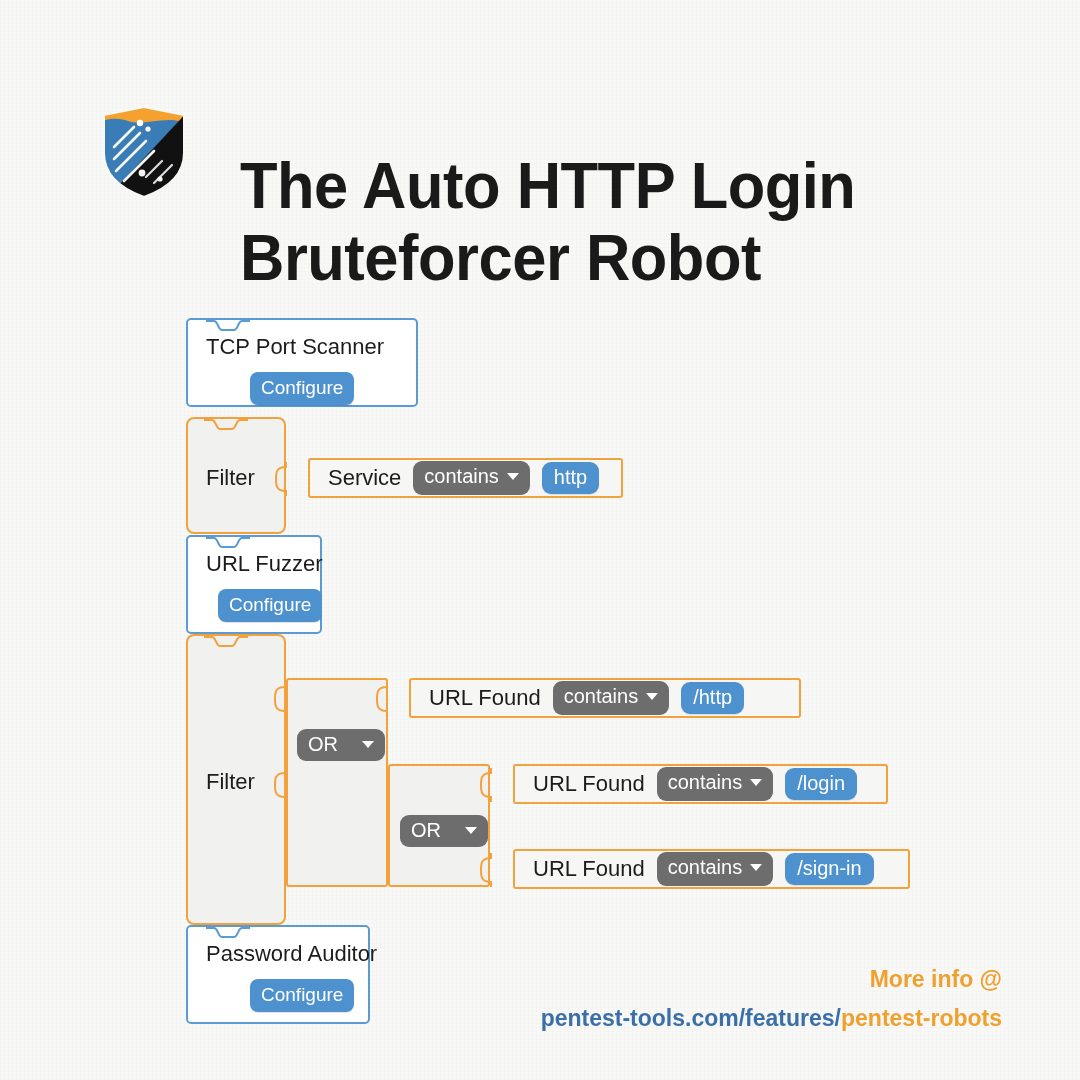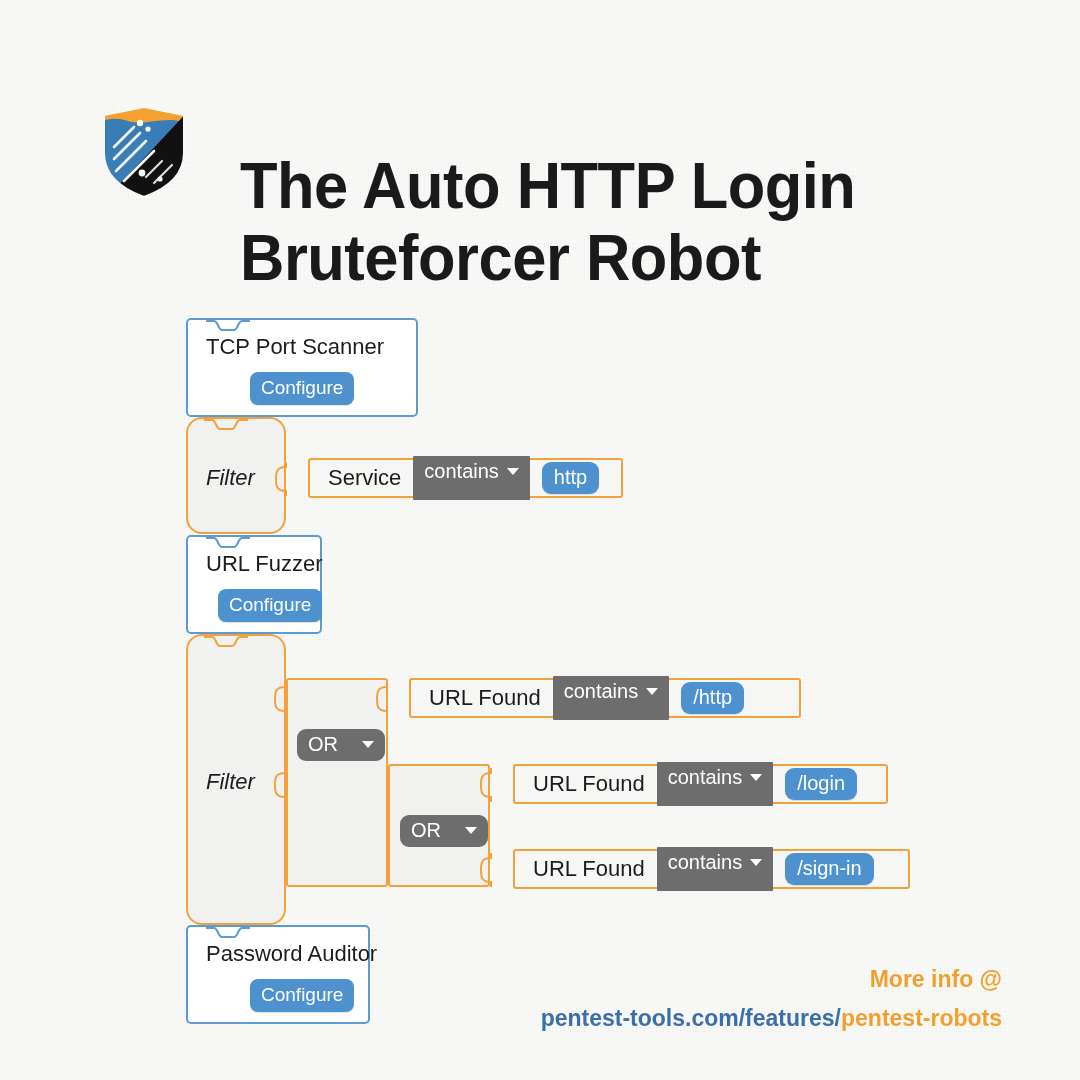--- a/index.html
+++ b/index.html
@@ -89,24 +89,23 @@
     top: -2px;
     width: 44px;
     height: 11px;
     overflow: visible;
   }
 
   .filter-block {
     position: absolute;
     background: #f1f1ef;
     border: 2px solid #f3a13c;
-    border-radius: 16px;
+    border-radius: 8px;
     box-sizing: border-box;
     z-index: 2;
-    font-style: italic;
   }
   .filter-label {
     position: absolute;
     font-size: 22px;
     color: #1c1c1c;
   }
 
   .cond-block {
     position: absolute;
     background: #f6f6f4;
@@ -120,22 +119,22 @@
   }
   .cond-field {
     font-size: 22px;
     color: #1c1c1c;
     white-space: nowrap;
   }
   .dropdown {
     background: #6d6d6d;
     color: #ffffff;
     font-size: 20px;
-    border-radius: 1px;
-    padding: 4px 11px 17px 11px;
+    border-radius: 9px;
+    padding: 4px 11px 7px 11px;
     display: inline-flex;
     align-items: center;
     gap: 8px;
     white-space: nowrap;
     cursor: pointer;
   }
   .dropdown .caret {
     display: inline-block;
     width: 0; height: 0;
     border-left: 6px solid transparent;
@@ -264,21 +263,21 @@
     </div>
 
     <h1 id="title">
       <span class="line">The Auto HTTP Login</span>
       <span class="line">Bruteforcer Robot</span>
     </h1>
   </div>
 
   <div id="workflow">
 
-    <div class="action-block" style="left:186px; top:318px; width:232px; height:99px;">
+    <div class="action-block" style="left:186px; top:318px; width:232px; height:89px;">
       <div class="notch-top">
         <svg width="44" height="12" viewBox="0 0 44 12">
             <path d="M0 1 L8 1 C12 1 12 10 16 10 L28 10 C32 10 32 1 36 1 L44 1" fill="none" stroke="#5b9bd5" stroke-width="2"></path>
           </svg>
       </div>
       <div class="action-title">TCP Port Scanner</div>
       <div class="configure-btn" style="left:62px; top:52px;">Configure</div>
     </div>
 
     <div class="filter-block" style="left:186px; top:417px; width:100px; height:117px;">

